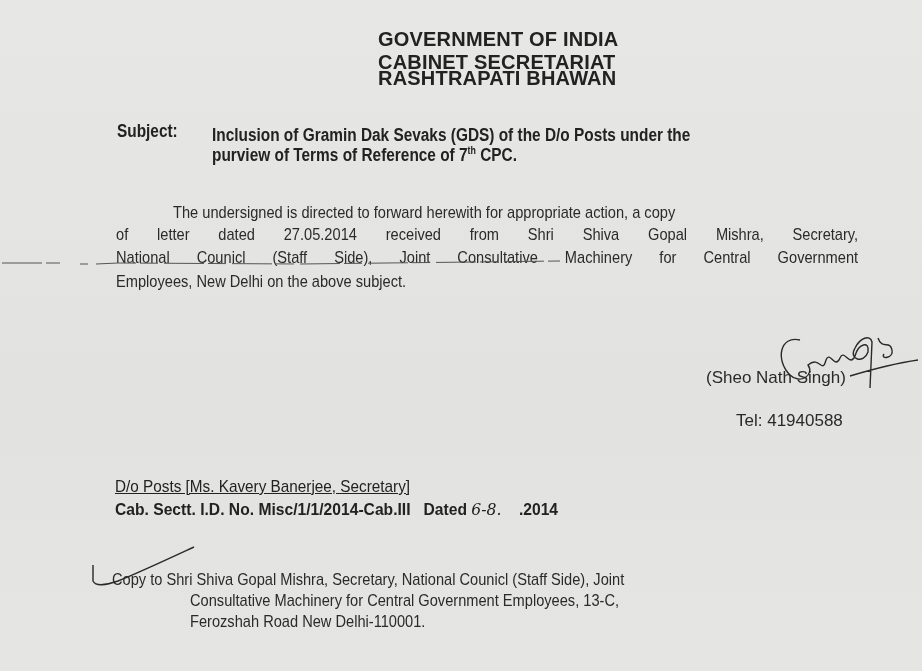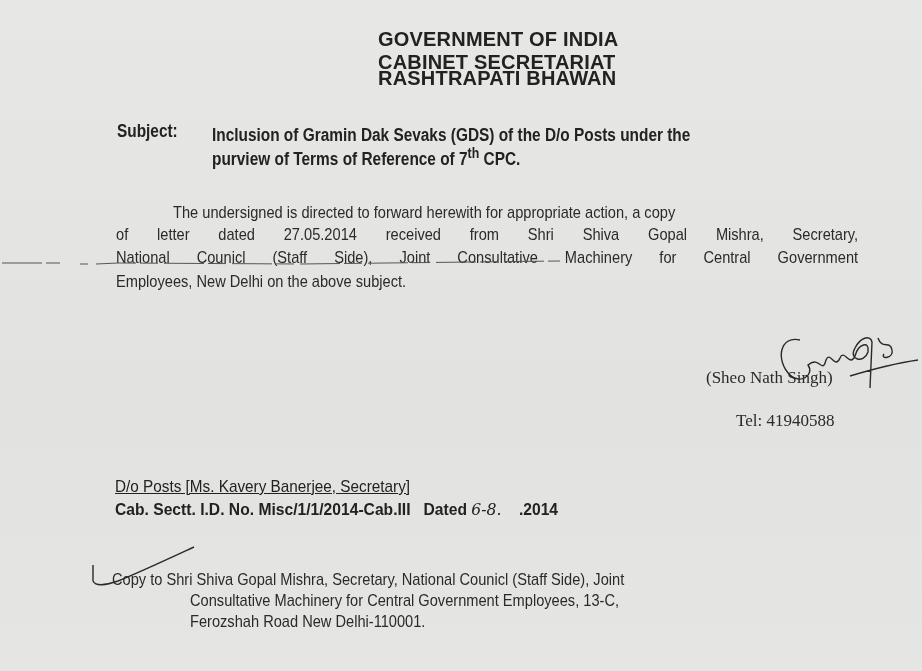--- a/index.html
+++ b/index.html
@@ -24,30 +24,30 @@
     font-family: "Liberation Sans", sans-serif;
     font-weight: bold; font-size: 17.5px; color: #222;
     transform: scaleX(0.88); transform-origin: left top;
   }
   .body-text {
     font-family: "Liberation Sans", sans-serif;
     font-size: 17px; color: #2a2a2a;
     transform: scaleX(0.86); transform-origin: left top;
   }
   .sig-text {
-    font-family: Liberation Serif, serif;
+    font-family: Liberation Sans, sans-serif;
     font-size: 17px; color: #2a2a2a;
   }
   .ref-bold {
     font-family: "Liberation Sans", sans-serif;
     font-weight: bold; font-size: 17px; color: #222;
   }
   .underline { text-decoration: underline; }
   .justify-line { display: flex; justify-content: space-between; }
-  sup { font-size: 14px; }
+  sup { font-size: 10px; }
   .hand { font-family: "DejaVu Serif", serif; font-style: italic; font-weight: normal; }
   svg { position: absolute; overflow: visible; }
 </style>
 </head>
 <body>
 
 <div class="page">
 
   <div class="abs header-line" style="left:378px; top:28px;">GOVERNMENT OF INDIA</div>
   <div class="abs header-line" style="left:378px; top:51px;">CABINET SECRETARIAT</div>

